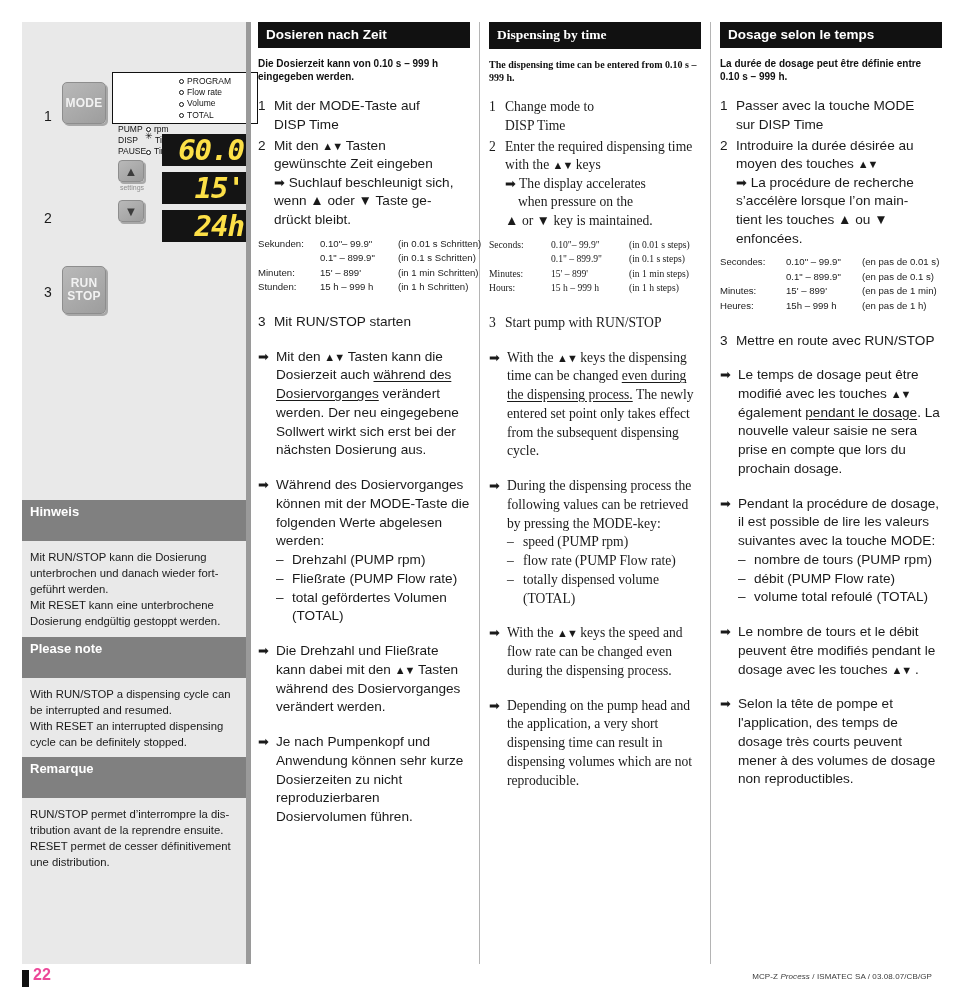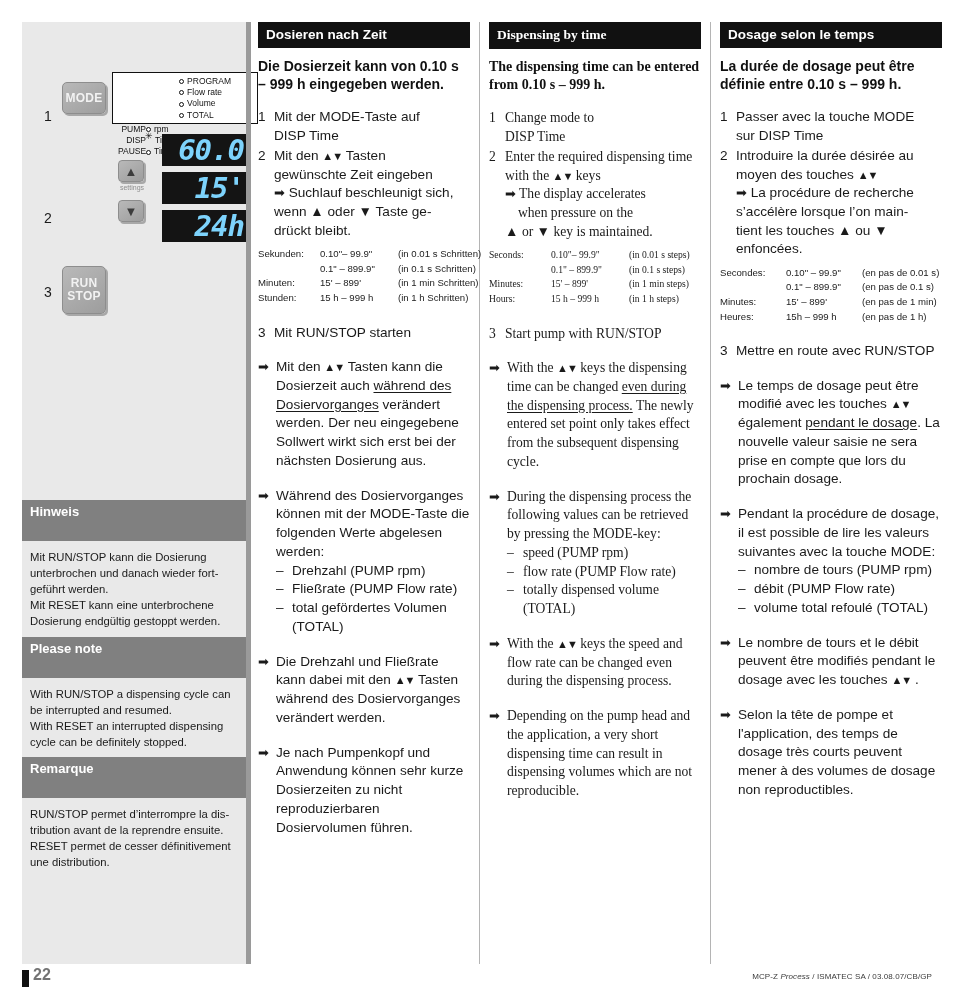--- a/index.html
+++ b/index.html
@@ -33,62 +33,62 @@
   }
   .key {
     position:absolute;
     background:linear-gradient(145deg,#b9b9b9,#9d9d9d);
     border-radius:5px;
     box-shadow: 2px 2px 0 rgba(0,0,0,.28);
     display:flex; align-items:center; justify-content:center;
     color:#f2f2f2; font-weight:700; letter-spacing:.2px;
     border:1px solid #8d8d8d;
   }
-  .key-mode { left:40px; top:60px; width:44px; height:32px; font-size:12px; }
+  .key-mode { left:40px; top:60px; width:44px; height:42px; font-size:12px; }
   .key-run  { left:40px; top:244px; width:44px; height:48px; font-size:12px;
               flex-direction:column; line-height:1.08; }
   .key-arrow { left:96px; width:26px; height:22px; border-radius:4px;
                font-size:11px; color:#3a3a3a; }
   .key-up   { top:138px; }
   .key-down { top:178px; }
   .settings-label {
     position:absolute; left:90px; top:162px; width:40px;
     text-align:center; font-size:7px; color:#8e8e8e;
   }
   .arrow-glyph { font-size:13px; line-height:1; color:#3c3c3c; }
 
   
   .mode-box {
     position:absolute; left:90px; top:50px; width:146px; height:52px;
     background:#ffffff; border:1.5px solid #111; padding:3px 5px;
     display:flex; font-size:8.5px; line-height:1.32; color:#111;
   }
   .mode-col-l { width:62px;margin-top:40px; }
   .mode-col-r { width:74px; }
-  .mode-row { display:flex; align-items:center; white-space:nowrap;text-align:right; }
+  .mode-row { display:flex; align-items:center; white-space:nowrap; }
   .mode-name { display:inline-block; width:28px; font-size:8.5px; }
   .led { display:inline-block; width:5px; height:5px; border:1px solid #111;
          border-radius:50%; margin-right:3px; background:#fff; }
   .led-on { position:relative; border:none; background:transparent;
             width:7px; height:7px; margin-right:2px; }
   .led-on::before { content:"✳"; position:absolute; left:-1px; top:-5px;
             font-size:9px; color:#111; line-height:1; }
   .mode-spacer { height:8px; }
 
   
   .lcd {
     position:absolute; left:140px; width:86px; height:32px;
     background:#141414; display:flex; align-items:center; justify-content:flex-end;
     padding-right:4px; overflow:hidden;
   }
   .lcd1 { top:112px; }
   .lcd2 { top:150px; }
   .lcd3 { top:188px; }
   .lcd span {
-    color:#7dd3fc; font-size:29px; line-height:1;
+    color:#fde047; font-size:29px; line-height:1;
     font-family:"DejaVu Sans Mono", monospace;
     font-style:italic; font-weight:700; letter-spacing:-1px;margin-left:32px;
   }
 
   
   .note { position:absolute; left:0; width:224px; }
   .note-head {
     background:#808080; color:#ffffff; font-weight:700; font-size:13px;
     padding:4px 8px 22px 8px;
   }
@@ -107,21 +107,21 @@
   .col { position:absolute; top:22px; }
   .col-de { left:258px; width:212px; }
   .col-en { left:489px; width:212px;font-family:Liberation Serif, serif; }
   .col-fr { left:720px; width:222px; }
 
   .col-head {
     background:#111111; color:#ffffff; font-weight:700;
     font-size:13.5px; padding:5px 8px 6px 8px; margin-bottom:9px;
   }
   .lede {
-    font-weight:700; font-size:14px; line-height:1.32;
+    font-weight:700; font-size:10px; line-height:1.32;
     margin:0 0 14px 0; color:#111;
   }
   .steps { margin:0 0 0 0; }
   .step {
     display:flex; font-size:13.6px; line-height:1.37; margin-bottom:2px;
   }
   .step-idx { width:16px; flex:0 0 16px; }
   .step-txt { flex:1; }
   .sub-note { font-size:13.6px; line-height:1.37; margin-top:1px; }
   .ar { font-size:11px; letter-spacing:-1px; }
@@ -144,21 +144,21 @@
   .u { text-decoration:underline; text-underline-offset:2px; }
   .dashlist { margin-top:1px; }
   .dash { display:flex; }
   .dash-mark { flex:0 0 16px; }
   .dash-txt { flex:1; }
   .step3 { display:flex; font-size:13.6px; line-height:1.37; margin-top:18px; }
 
   
   .footer { position:absolute; left:0; top:966px; width:954px; height:32px; }
   .pg-mark { position:absolute; left:22px; top:4px; width:7px; height:17px; background:#111; }
-  .pg-num { position:absolute; left:33px; top:0px; font-size:16px; font-weight:700; color:#737373; }
+  .pg-num { position:absolute; left:33px; top:0px; font-size:16px; font-weight:700; color:#ec4899; }
   .foot-right {
     position:absolute; right:22px; top:6px; font-size:8px; color:#3a3a3a;
     letter-spacing:.1px;
   }
   .foot-right i { font-style:italic; }
 </style>
 </head>
 <body>
 
 <div class="page">

